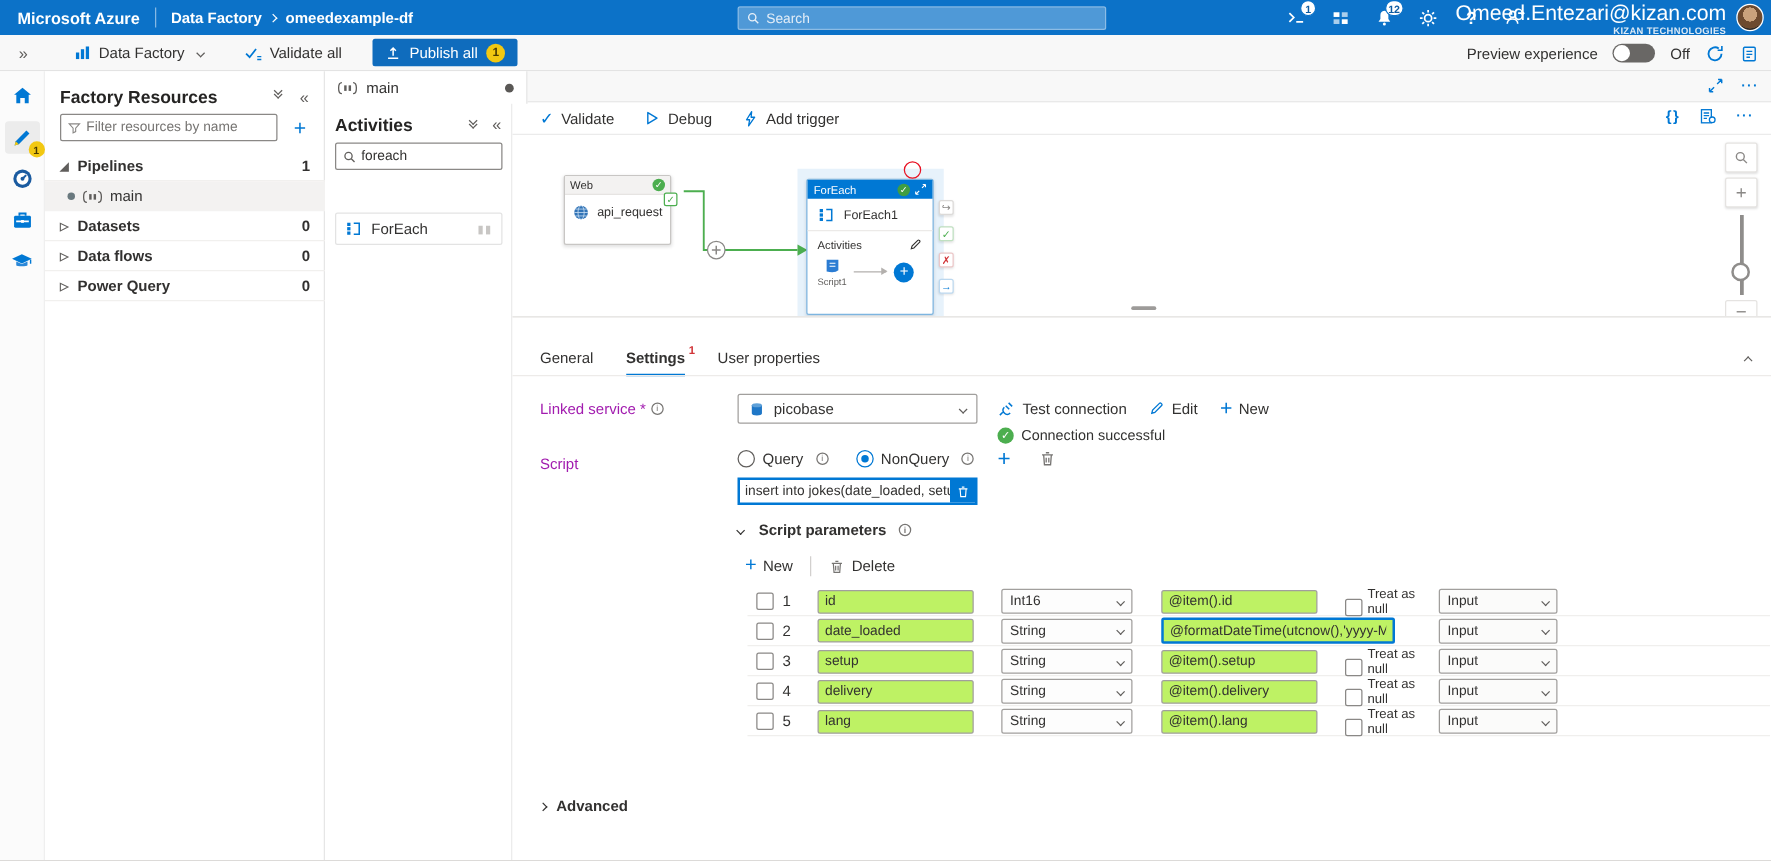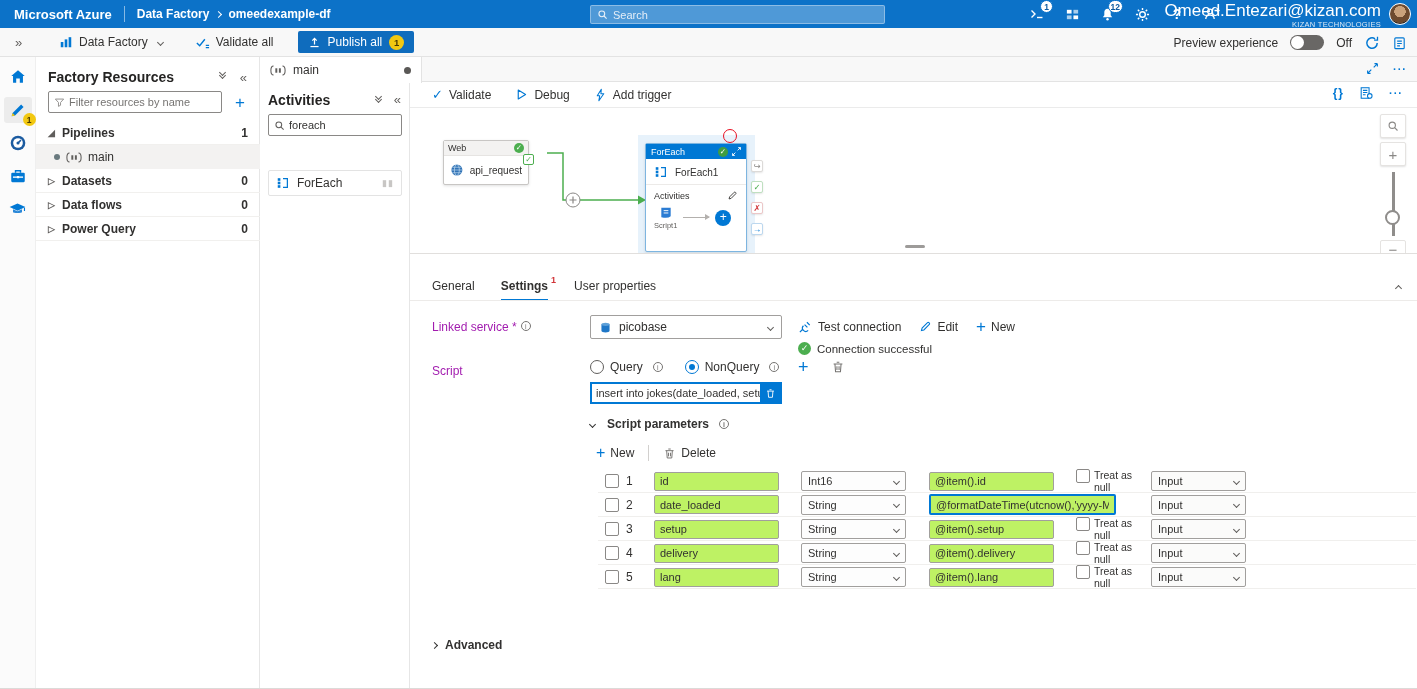--- a/index.html
+++ b/index.html
@@ -21,21 +21,21 @@
   .hsearch{position:absolute;left:590px;top:5px;width:295px;height:19px;background:rgba(255,255,255,.28);
     border:1px solid rgba(255,255,255,.35);border-radius:2px;display:flex;align-items:center;padding:0 6px;color:#eef4fa}
   .hsearch input{flex:1;background:transparent;border:0;outline:0;color:#fff;font-size:11px;font-family:inherit;margin-left:5px}
   .hsearch input::placeholder{color:#e3edf7}
   .hicons{position:absolute;right:196px;top:0;height:28px;display:flex;align-items:center;gap:17px}
   .hic{position:relative;width:18px;height:18px;display:flex;align-items:center;justify-content:center;color:#fff}
   .badge{position:absolute;top:-5px;right:-7px;min-width:13px;height:13px;border-radius:7px;background:#fff;color:#0c5ba1;
     font-size:8.5px;font-weight:bold;display:flex;align-items:center;justify-content:center;padding:0 2px;border:1px solid #0c72c8}
   .uinfo{position:absolute;right:36px;top:2px;text-align:right;color:#fff;line-height:1.1}
   .uinfo .mail{font-size:17px}
-  .uinfo .org{font-size:7.5px;font-weight:normal;letter-spacing:.3px;color:#dce9f5}
+  .uinfo .org{font-size:7.5px;font-weight:bold;letter-spacing:.3px;color:#dce9f5}
   .avatar{position:absolute;right:6px;top:3px;width:22px;height:22px;border-radius:50%;
     background:radial-gradient(circle at 50% 38%,#caa27c 0 35%,#6d4a2f 36% 70%,#2e2a27 71%);border:1px solid #fff}
 
   
   .cmd{position:absolute;left:0;top:28px;width:1417px;height:29px;background:#f8f8f8;border-bottom:1px solid #e3e3e3;display:flex;align-items:center}
   .dblchev{color:#605e5c;font-size:13px;margin-left:15px;width:26px}
   .cmditem{display:flex;align-items:center;gap:6px;color:#323130;white-space:nowrap}
   .pubbtn{display:flex;align-items:center;gap:7px;background:#0f6cbd;color:#fff;height:22px;border-radius:2px;padding:0 10px;margin-left:24px}
   .pubbadge{width:15px;height:15px;border-radius:50%;background:#f2c811;color:#4a3b00;font-size:9.5px;font-weight:bold;
     display:flex;align-items:center;justify-content:center}
@@ -88,21 +88,21 @@
   
   .ctb{position:absolute;left:410px;top:82px;width:1007px;height:26px;background:#fff;border-bottom:1px solid #ebebeb;
     display:flex;align-items:center;gap:24px;padding-left:22px}
   .ctbitem{display:flex;align-items:center;gap:6px;color:#323130}
   .ctbright{position:absolute;right:14px;top:4px;display:flex;gap:16px;color:#0078d4;align-items:center;font-size:12px}
 
   
   .canvas{position:absolute;left:410px;top:108px;width:1007px;height:145px;background:#fff;overflow:hidden}
   .halo{position:absolute;left:228px;top:27px;width:117px;height:144px;background:#e7f2fb}
   .node{position:absolute;background:#fff;border:1px solid #c8c6c4;box-shadow:0 1px 3px rgba(0,0,0,.12);border-radius:2px}
-  .webnode{left:33px;top:32px;width:86px;height:45px}
+  .webnode{left:41px;top:32px;width:86px;height:56px}
   .nhd{height:15px;background:#f3f2f1;border-bottom:1px solid #e6e4e2;display:flex;align-items:center;justify-content:space-between;
     padding:0 4px;font-size:9px;color:#323130}
   .gck{width:10px;height:10px;border-radius:50%;background:#4cae4f;color:#fff;font-size:7.5px;line-height:10px;text-align:center}
   .webbody{display:flex;align-items:center;gap:6px;padding:4px 6px}
   .webbody .lbl{font-size:10px}
   .port{position:absolute;right:-6px;top:13px;width:11px;height:11px;background:#fff;border:1px solid #4cae4f;border-radius:2px;
     color:#4cae4f;font-size:8px;line-height:10px;text-align:center}
   .fenode{left:235px;top:35px;width:102px;height:109px;border:1px solid #7db5e0}
   .fehd{height:15px;background:#0078d4;color:#fff;display:flex;align-items:center;padding:0 5px;font-size:9px;gap:4px}
   .fehd .sp{flex:1}
@@ -162,21 +162,21 @@
   .prow{display:grid;grid-template-columns:28px 28px 147px 128px 147px 75px 105px 1fr;align-items:center;height:24px;
     border-bottom:1px solid #f0efed;position:relative}
   .prow.phead{font-weight:600;height:25px;border-top:1px solid #e1dfdd;border-bottom:1px solid #e1dfdd}
   .cb{width:14px;height:14px;border:1px solid #8a8886;border-radius:2px;background:#fff;margin:0 auto 0 7px}
   .tin{width:125px;height:19px;border:1px solid #a19f9d;border-radius:2px;font-size:11px;font-family:inherit;padding:0 5px;color:#323130;outline:0;background:#bef264}
   .tin.wide{width:187px;border:2px solid #0078d4;height:21px;position:relative;z-index:2}
   .tsel{width:105px;height:20px;border:1px solid #a19f9d;border-radius:2px;display:flex;align-items:center;
     justify-content:space-between;padding:0 6px;font-size:11px;background:#fdfdfd;color:#323130}
   .tsel.dir{width:95px;background:#fbfbfa}
   .tsel .chv{color:#605e5c}
-  .tnull{display:flex;align-items:flex-start;gap:4px;font-size:10.5px}
+  .tnull{display:flex;align-items:flex-end;gap:4px;font-size:10.5px}
   .tnull .cb{margin:0}
   .sizehead{padding-left:40px}
   .advrow{position:absolute;left:22px;top:384px;display:flex;align-items:center;gap:8px;font-weight:600;color:#323130}
   .footerline{position:absolute;left:0;top:688px;width:1417px;height:1px;background:#dcdad8}
   .moredots{font-weight:bold;letter-spacing:1px;font-size:11px}
 </style>
 </head>
 <body>
 
 <div class="hdr">

